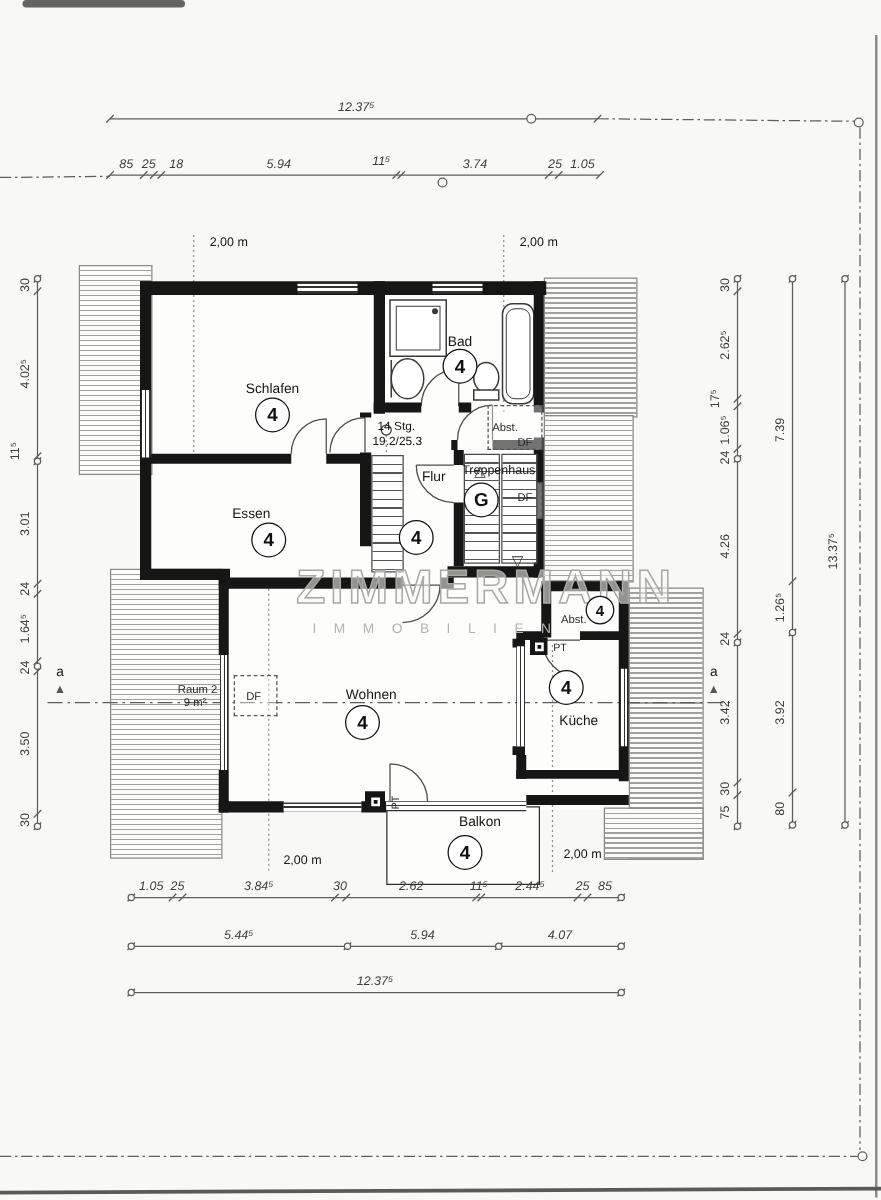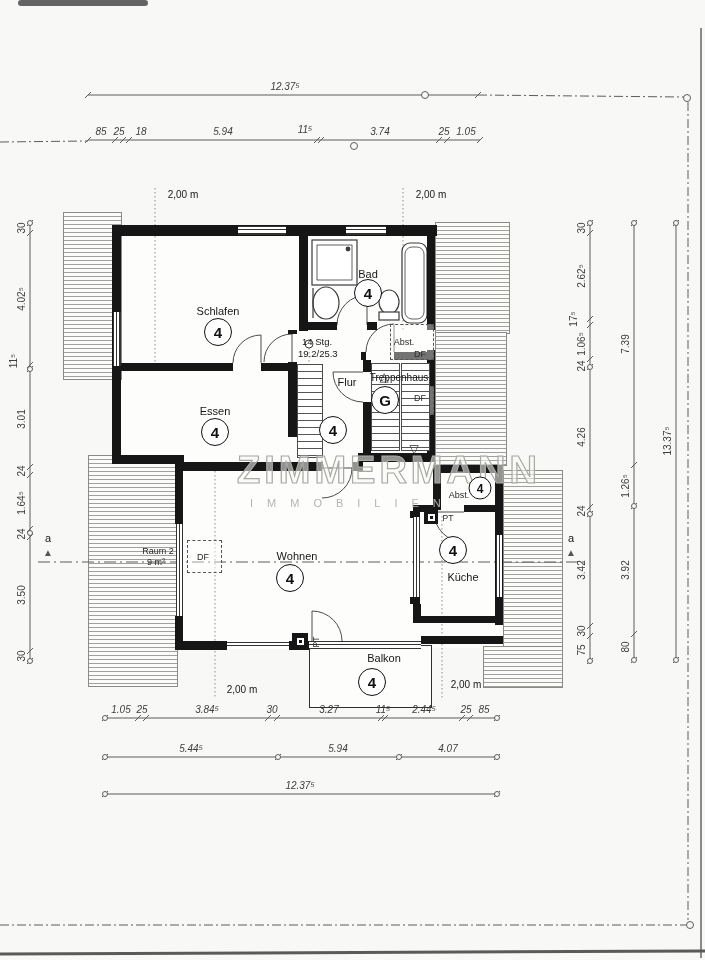--- a/index.html
+++ b/index.html
@@ -227,21 +227,21 @@
   <div class="stairs" style="left:371px;top:363px;width:27px;height:86px"></div>
   <div class="stairs" style="left:401px;top:363px;width:27px;height:86px"></div>
 
   <div class="balkon" style="left:309px;top:645px;width:121px;height:61px"></div>
 
   <div class="wm1">ZIMMERMANN</div>
   <div class="wm2">IMMOBILIEN</div>
 
   <span class="rlab" style="left:218px;top:311px">Schlafen</span>
   <span class="rlab" style="left:368px;top:274px">Bad</span>
-  <span class="rlab" style="left:215px;top:411px">Essen</span>
+  <span class="rlab" style="left:201px;top:411px">Essen</span>
   <span class="rlab" style="left:347px;top:382px">Flur</span>
   <span class="rlab" style="left:399px;top:377px;font-size:10px">Treppenhaus</span>
   <span class="rlab" style="left:297px;top:556px">Wohnen</span>
   <span class="rlab" style="left:463px;top:577px">Küche</span>
   <span class="rlab" style="left:384px;top:658px">Balkon</span>
   <span class="rlab sm" style="left:404px;top:342px">Abst.</span>
   <span class="rlab sm" style="left:420px;top:354px">DF</span>
   <span class="rlab sm" style="left:420px;top:398px">DF</span>
   <span class="rlab sm" style="left:459px;top:495px">Abst.</span>
   <span class="rlab sm" style="left:158px;top:551px">Raum 2</span>
@@ -309,21 +309,21 @@
   <span class="dimv" style="left:625px;top:344px">7.39</span>
   <span class="dimv" style="left:625px;top:486px">1.26⁵</span>
   <span class="dimv" style="left:625px;top:570px">3.92</span>
   <span class="dimv" style="left:625px;top:647px">80</span>
   <span class="dimv" style="left:667px;top:441px">13.37⁵</span>
 
   <span class="dim" style="left:121px;top:715px">1.05</span>
   <span class="dim" style="left:142px;top:715px">25</span>
   <span class="dim" style="left:207px;top:715px">3.84⁵</span>
   <span class="dim" style="left:272px;top:715px">30</span>
-  <span class="dim" style="left:329px;top:715px">3.27</span>
+  <span class="dim" style="left:329px;top:715px">2.62</span>
   <span class="dim" style="left:383px;top:715px">11⁵</span>
   <span class="dim" style="left:424px;top:715px">2.44⁵</span>
   <span class="dim" style="left:466px;top:715px">25</span>
   <span class="dim" style="left:484px;top:715px">85</span>
   <span class="dim" style="left:191px;top:754px">5.44⁵</span>
   <span class="dim" style="left:338px;top:754px">5.94</span>
   <span class="dim" style="left:448px;top:754px">4.07</span>
   <span class="dim" style="left:300px;top:791px">12.37⁵</span>
 
 </div>

